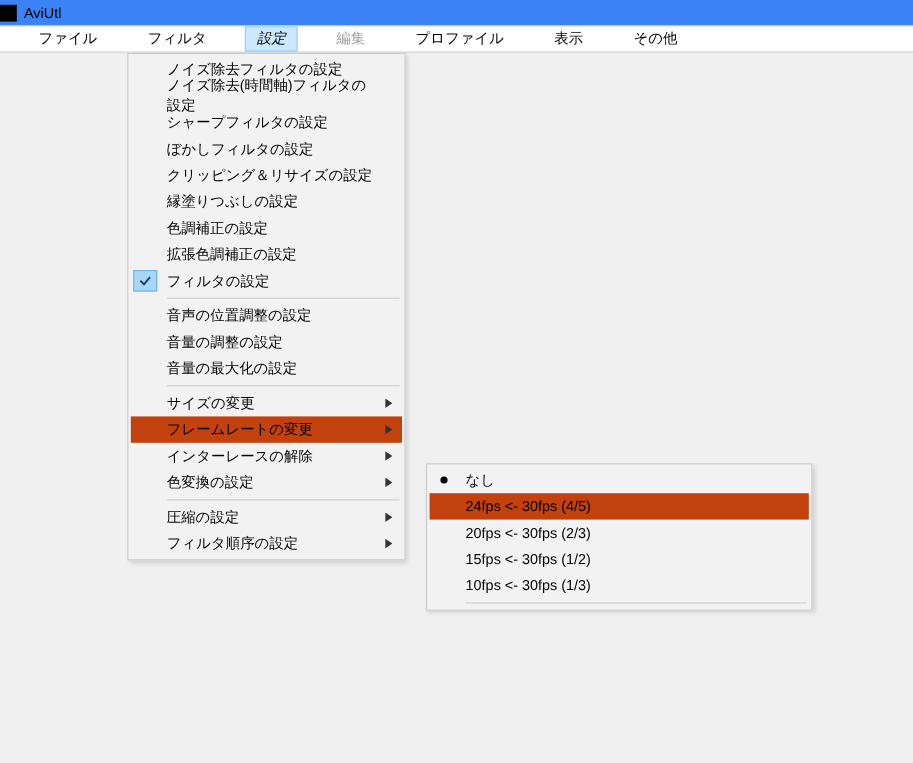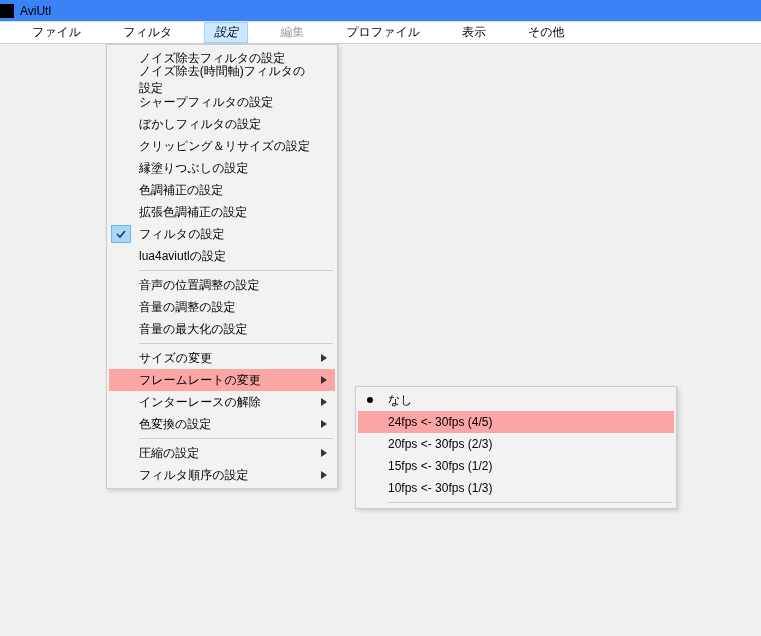--- a/index.html
+++ b/index.html
@@ -62,21 +62,21 @@
   .dropdown .item {
     height: 22px;
     display: flex;
     align-items: center;
     padding-left: 30px;
     padding-right: 20px;
     position: relative;
     cursor: default;
   }
   .dropdown .item.highlight {
-    background: #fca5a5;
+    background: #c2410c;
   }
   .dropdown .sep {
     height: 1px;
     background: #d0d0d0;
     margin: 3px 2px 3px 30px;
   }
   .check {
     position: absolute;
     left: 2px; top: 2px;
     width: 20px; height: 18px;
@@ -136,21 +136,20 @@
   <div class="item">色調補正の設定</div>
   <div class="item">拡張色調補正の設定</div>
   <div class="item">
     <span class="check">
       <svg viewBox="0 0 12 12">
           <path d="M2 6 L5 9 L10 3" stroke="#1a3e6e" stroke-width="1.6" fill="none"></path>
         </svg>
     </span>
     <span>フィルタの設定</span>
   </div>
-  <div class="item">lua4aviutlの設定</div>
 
   <div class="sep"></div>
 
   <div class="item">音声の位置調整の設定</div>
   <div class="item">音量の調整の設定</div>
   <div class="item">音量の最大化の設定</div>
 
   <div class="sep"></div>
 
   <div class="item">

